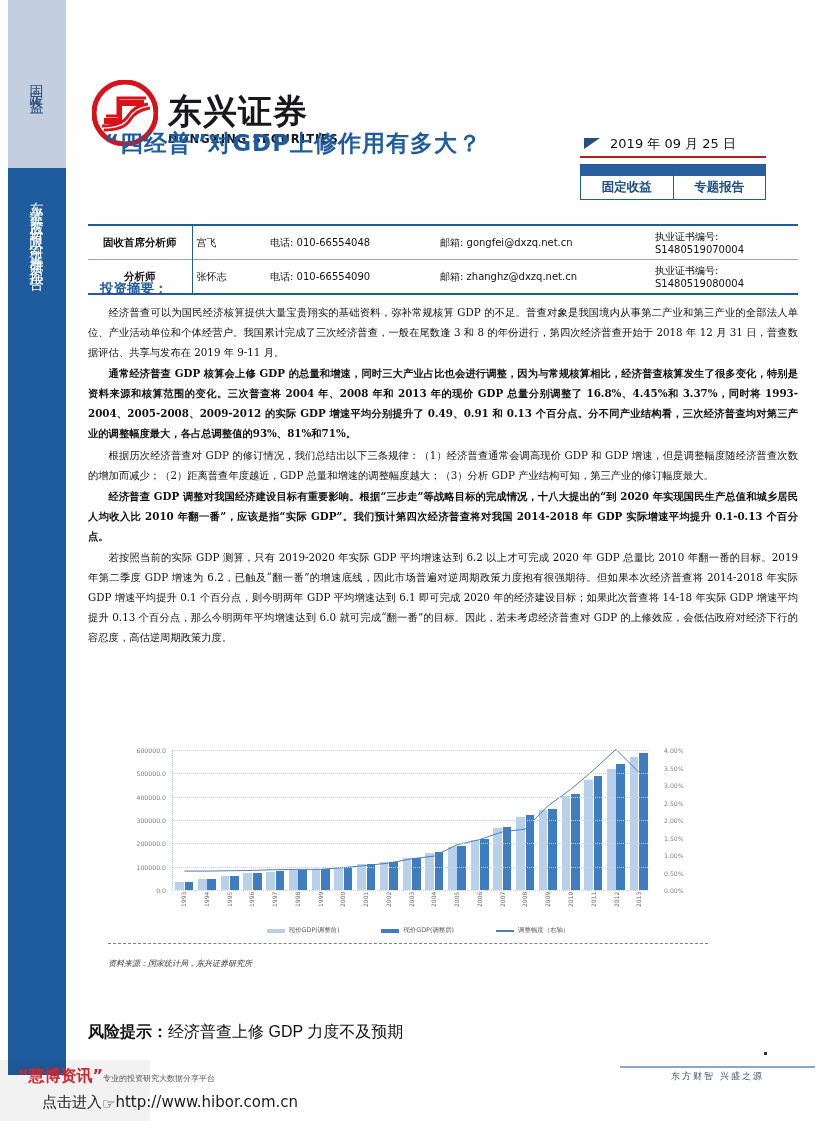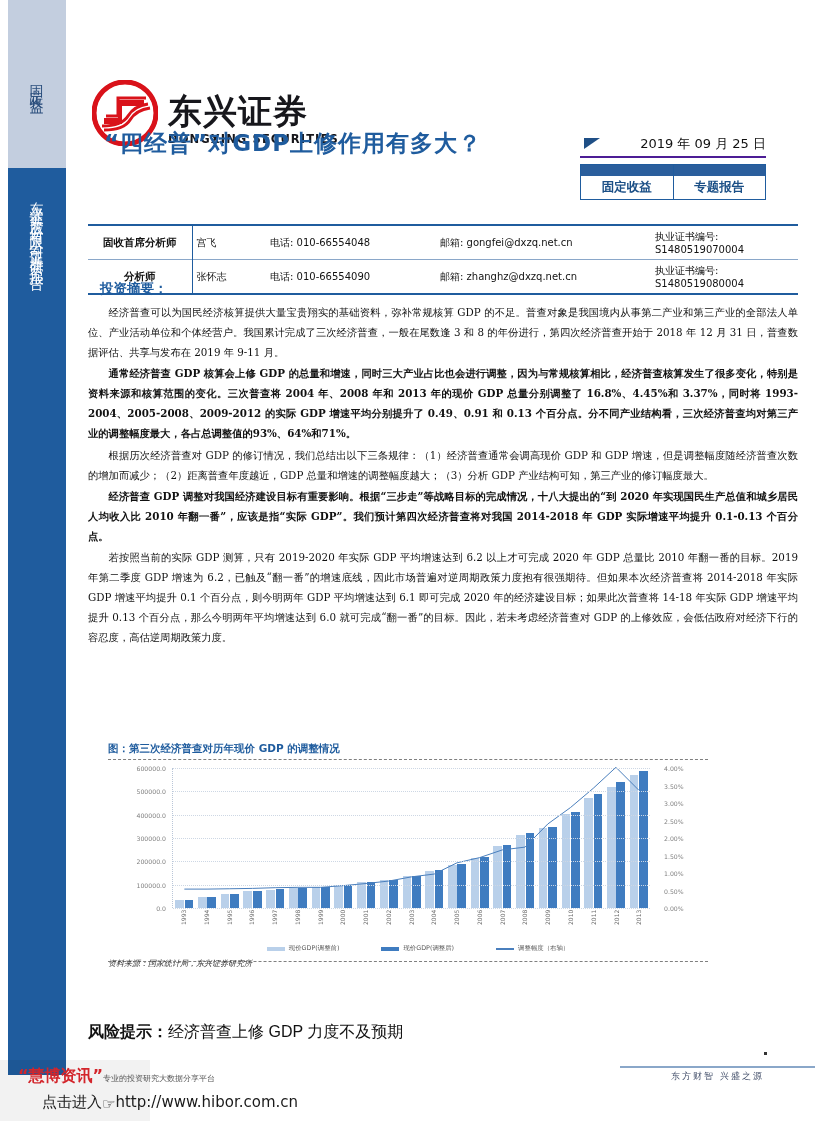--- a/index.html
+++ b/index.html
@@ -40,22 +40,22 @@
   
   .doc-title {
     position: absolute; left: 104px; top: 128px; width: 450px;
     font-size: 23px; font-weight: 700; color: #1f5c9e; letter-spacing: 1px;
     font-family: "DejaVu Sans", "Liberation Sans", sans-serif;
   }
 
   
   .date-box { position: absolute; left: 580px; top: 134px; width: 186px; }
   .date-row {
-    border-bottom: 2px solid #4c1d95;
-    padding: 1px 0 3px 0; text-align: right;
+    border-bottom: 2px solid #b91c1c;
+    padding: 1px 0 3px 0; text-align: center;
     font-size: 13px; color: #111; position: relative;
   }
   .date-tri {
     position: absolute; left: 4px; top: 4px;
     width: 0; height: 0;
     border-left: 16px solid #1f4f86;
     border-bottom: 11px solid transparent;
   }
   .badge-row { display: flex; margin-top: 6px; border: 1px solid #1f5c9e; }
   .badge {
@@ -221,28 +221,27 @@
       <td class="an-tel">电话: 010-66554090</td>
       <td class="an-mail">邮箱: zhanghz@dxzq.net.cn</td>
       <td class="an-cert">执业证书编号: S1480519080004</td>
     </tr>
   </tbody>
     </table>
 
   <div class="summary-head">投资摘要：</div>
   <div class="body">
     <p class="para">经济普查可以为国民经济核算提供大量宝贵翔实的基础资料，弥补常规核算 GDP 的不足。普查对象是我国境内从事第二产业和第三产业的全部法人单位、产业活动单位和个体经营户。我国累计完成了三次经济普查，一般在尾数逢 3 和 8 的年份进行，第四次经济普查开始于 2018 年 12 月 31 日，普查数据评估、共享与发布在 2019 年 9-11 月。</p>
-    <p class="para" style="font-weight:700">通常经济普查 GDP 核算会上修 GDP 的总量和增速，同时三大产业占比也会进行调整，因为与常规核算相比，经济普查核算发生了很多变化，特别是资料来源和核算范围的变化。三次普查将 2004 年、2008 年和 2013 年的现价 GDP 总量分别调整了 16.8%、4.45%和 3.37%，同时将 1993-2004、2005-2008、2009-2012 的实际 GDP 增速平均分别提升了 0.49、0.91 和 0.13 个百分点。分不同产业结构看，三次经济普查均对第三产业的调整幅度最大，各占总调整值的93%、64%和71%。</p>
+    <p class="para" style="font-weight:700">通常经济普查 GDP 核算会上修 GDP 的总量和增速，同时三大产业占比也会进行调整，因为与常规核算相比，经济普查核算发生了很多变化，特别是资料来源和核算范围的变化。三次普查将 2004 年、2008 年和 2013 年的现价 GDP 总量分别调整了 16.8%、4.45%和 3.37%，同时将 1993-2004、2005-2008、2009-2012 的实际 GDP 增速平均分别提升了 0.49、0.91 和 0.13 个百分点。分不同产业结构看，三次经济普查均对第三产业的调整幅度最大，各占总调整值的93%、81%和71%。</p>
     <p class="para">根据历次经济普查对 GDP 的修订情况，我们总结出以下三条规律：（1）经济普查通常会调高现价 GDP 和 GDP 增速，但是调整幅度随经济普查次数的增加而减少；（2）距离普查年度越近，GDP 总量和增速的调整幅度越大；（3）分析 GDP 产业结构可知，第三产业的修订幅度最大。</p>
     <p class="para" style="font-weight:700">经济普查 GDP 调整对我国经济建设目标有重要影响。根据“三步走”等战略目标的完成情况，十八大提出的“到 2020 年实现国民生产总值和城乡居民人均收入比 2010 年翻一番”，应该是指“实际 GDP”。我们预计第四次经济普查将对我国 2014-2018 年 GDP 实际增速平均提升 0.1-0.13 个百分点。</p>
     <p class="para">若按照当前的实际 GDP 测算，只有 2019-2020 年实际 GDP 平均增速达到 6.2 以上才可完成 2020 年 GDP 总量比 2010 年翻一番的目标。2019 年第二季度 GDP 增速为 6.2，已触及“翻一番”的增速底线，因此市场普遍对逆周期政策力度抱有很强期待。但如果本次经济普查将 2014-2018 年实际 GDP 增速平均提升 0.1 个百分点，则今明两年 GDP 平均增速达到 6.1 即可完成 2020 年的经济建设目标；如果此次普查将 14-18 年实际 GDP 增速平均提升 0.13 个百分点，那么今明两年平均增速达到 6.0 就可完成“翻一番”的目标。因此，若未考虑经济普查对 GDP 的上修效应，会低估政府对经济下行的容忍度，高估逆周期政策力度。</p>
   </div>
 
   <div class="chart-block">
-    <div class="chart-title">图：第三次经济普查对历年现价 GDP 的调整情况</div>
     <div class="chart-area">
       <div class="yl">
           <div style="top: 140px;">0.0</div>
           <div style="top: 116.667px;">100000.0</div>
           <div style="top: 93.3333px;">200000.0</div>
           <div style="top: 70px;">300000.0</div>
           <div style="top: 46.6667px;">400000.0</div>
           <div style="top: 23.3333px;">500000.0</div>
           <div style="top: 0px;">600000.0</div>
         </div>

